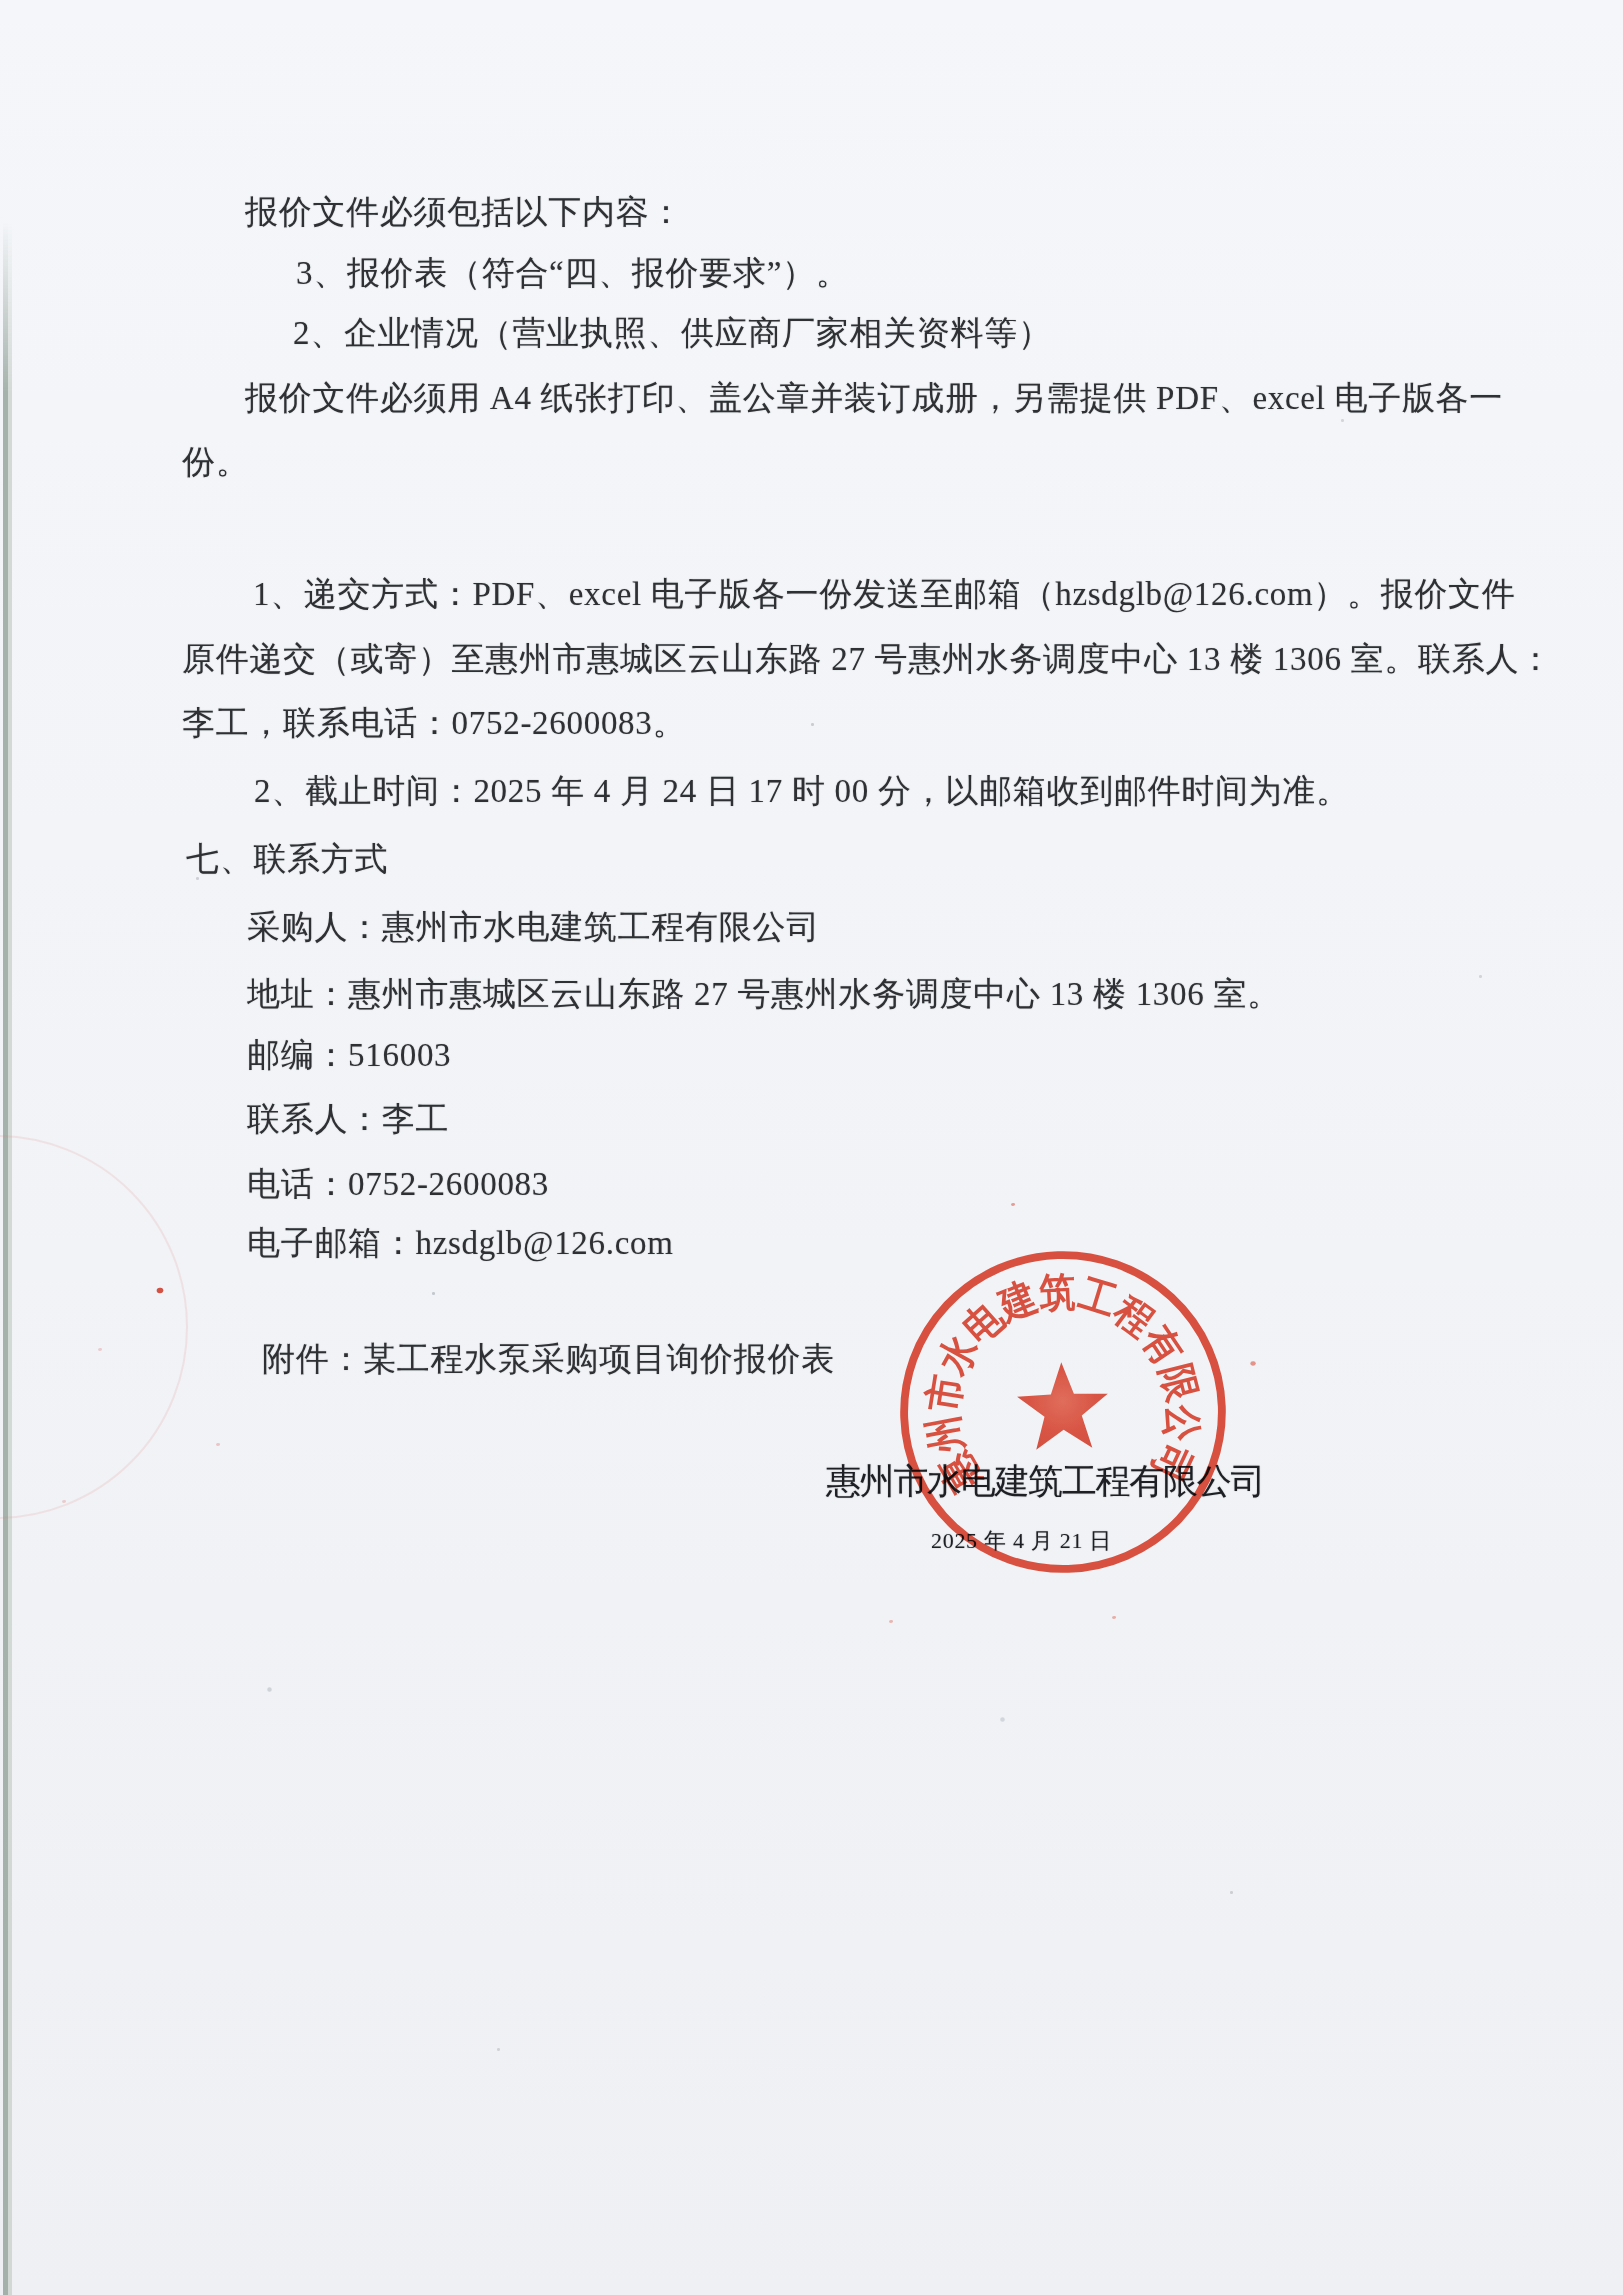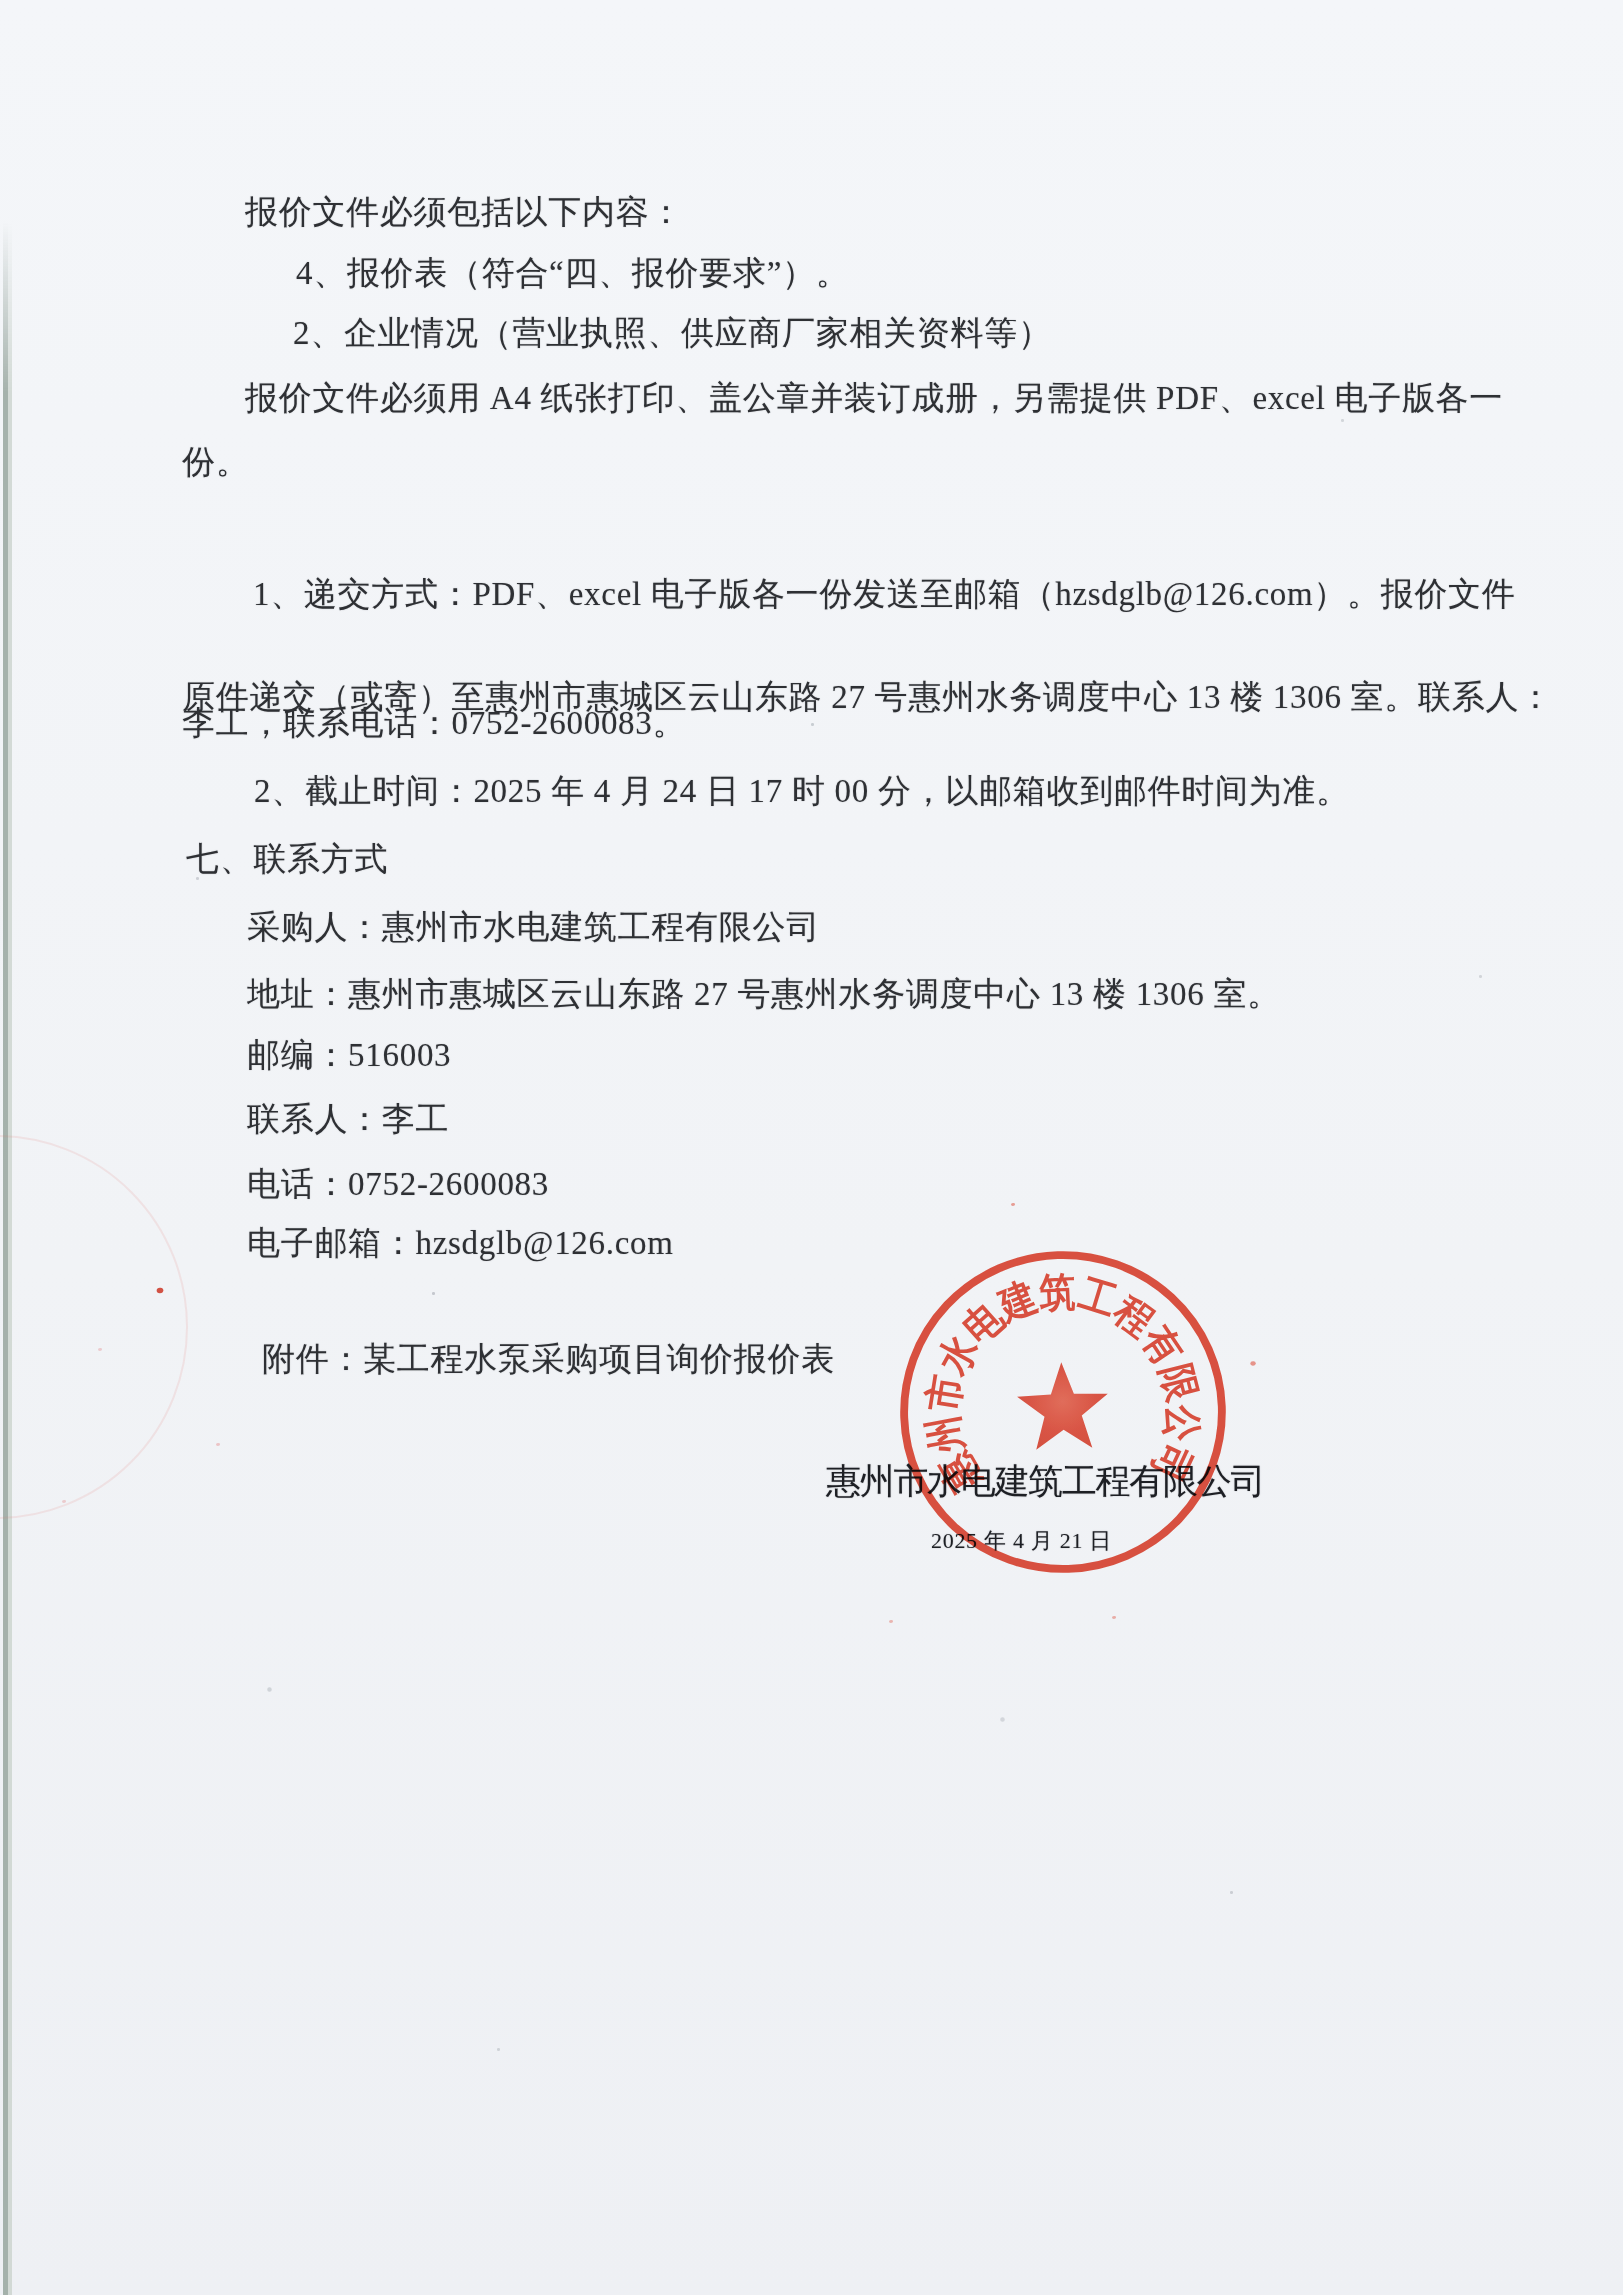--- a/index.html
+++ b/index.html
@@ -115,26 +115,26 @@
       889px 1620px 0 0 rgba(220, 70, 50, 0.35),
       62px 1500px 0 0 rgba(225, 110, 110, 0.30);
   }
 </style>
 </head>
 <body>
 
 <div class="page">
 
   <div class="line" style="left:245px; top:194px;">报价文件必须包括以下内容：</div>
-  <div class="line" style="left:296px; top:255px;">4、报价表（符合“四、报价要求”）。</div>
+  <div class="line" style="left:296px; top:255px;">3、报价表（符合“四、报价要求”）。</div>
   <div class="line" style="left:293px; top:315px;">2、企业情况（营业执照、供应商厂家相关资料等）</div>
   <div class="line" style="left:245px; top:380px;">报价文件必须用 A4 纸张打印、盖公章并装订成册，另需提供 PDF、excel 电子版各一</div>
   <div class="line" style="left:182px; top:444px;">份。</div>
   <div class="line" style="left:253px; top:576px;font-family:Liberation Serif, serif;">1、递交方式：PDF、excel 电子版各一份发送至邮箱（hzsdglb@126.com）。报价文件</div>
-  <div class="line" style="left:182px; top:679px;text-align:right;">原件递交（或寄）至惠州市惠城区云山东路 27 号惠州水务调度中心 13 楼 1306 室。联系人：</div>
+  <div class="line" style="left:182px; top:641px;text-align:right;">原件递交（或寄）至惠州市惠城区云山东路 27 号惠州水务调度中心 13 楼 1306 室。联系人：</div>
   <div class="line" style="left:182px; top:705px;">李工，联系电话：0752-2600083。</div>
   <div class="line" style="left:254px; top:773px;text-align:right;">2、截止时间：2025 年 4 月 24 日 17 时 00 分，以邮箱收到邮件时间为准。</div>
   <div class="line" style="left:186px; top:841px;">七、联系方式</div>
   <div class="line" style="left:247px; top:909px;">采购人：惠州市水电建筑工程有限公司</div>
   <div class="line" style="left:247px; top:976px;">地址：惠州市惠城区云山东路 27 号惠州水务调度中心 13 楼 1306 室。</div>
   <div class="line" style="left:247px; top:1037px;">邮编：516003</div>
   <div class="line" style="left:247px; top:1101px;">联系人：李工</div>
   <div class="line" style="left:247px; top:1166px;">电话：0752-2600083</div>
   <div class="line" style="left:247px; top:1225px;">电子邮箱：hzsdglb@126.com</div>
   <div class="line" style="left:262px; top:1341px;">附件：某工程水泵采购项目询价报价表</div>

